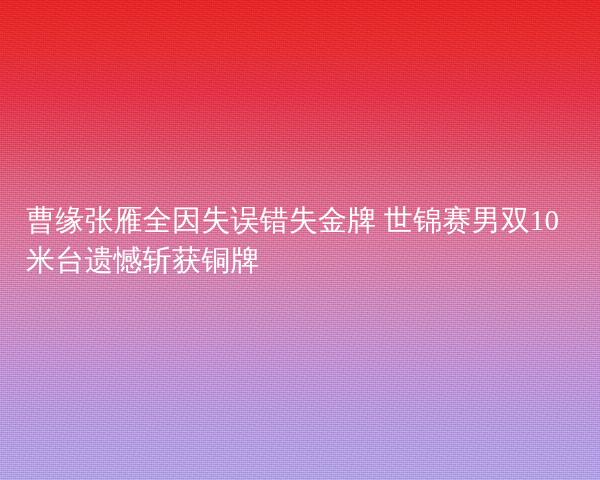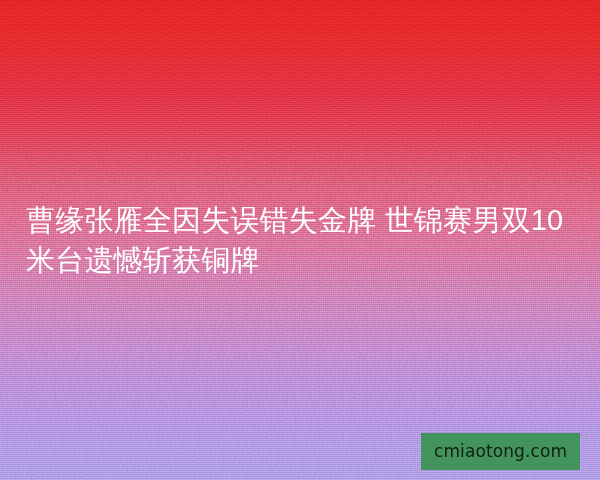--- a/index.html
+++ b/index.html
@@ -85,21 +85,21 @@
     top: 200px;
     padding: 0 26px;
     box-sizing: border-box;
     color: #ffffff;
     font-size: 29px;
     line-height: 40px;
     letter-spacing: 0.2px;
     font-weight: 400;
     text-align: left;
     word-break: break-all;
-    font-family: Liberation Sans, sans-serif;
+    font-family: Liberation Serif, serif;
   }
 
   
   .watermark {
     position: absolute;
     left: 421px;
     top: 433px;
     width: 159px;
     height: 37px;
     background: #42935c;
@@ -121,17 +121,14 @@
 <body>
 
 <div id="card">
 
   <div class="bg-gradient"></div>
   <div class="bg-noise"></div>
   <div class="bg-noise2"></div>
 
   <div class="headline">曹缘张雁全因失误错失金牌 世锦赛男双10米台遗憾斩获铜牌</div>
 
-  <div class="watermark">
-    <span class="watermark-label">cmiaotong.com</span>
-  </div>
 
 </div>
 
 </body></html>

